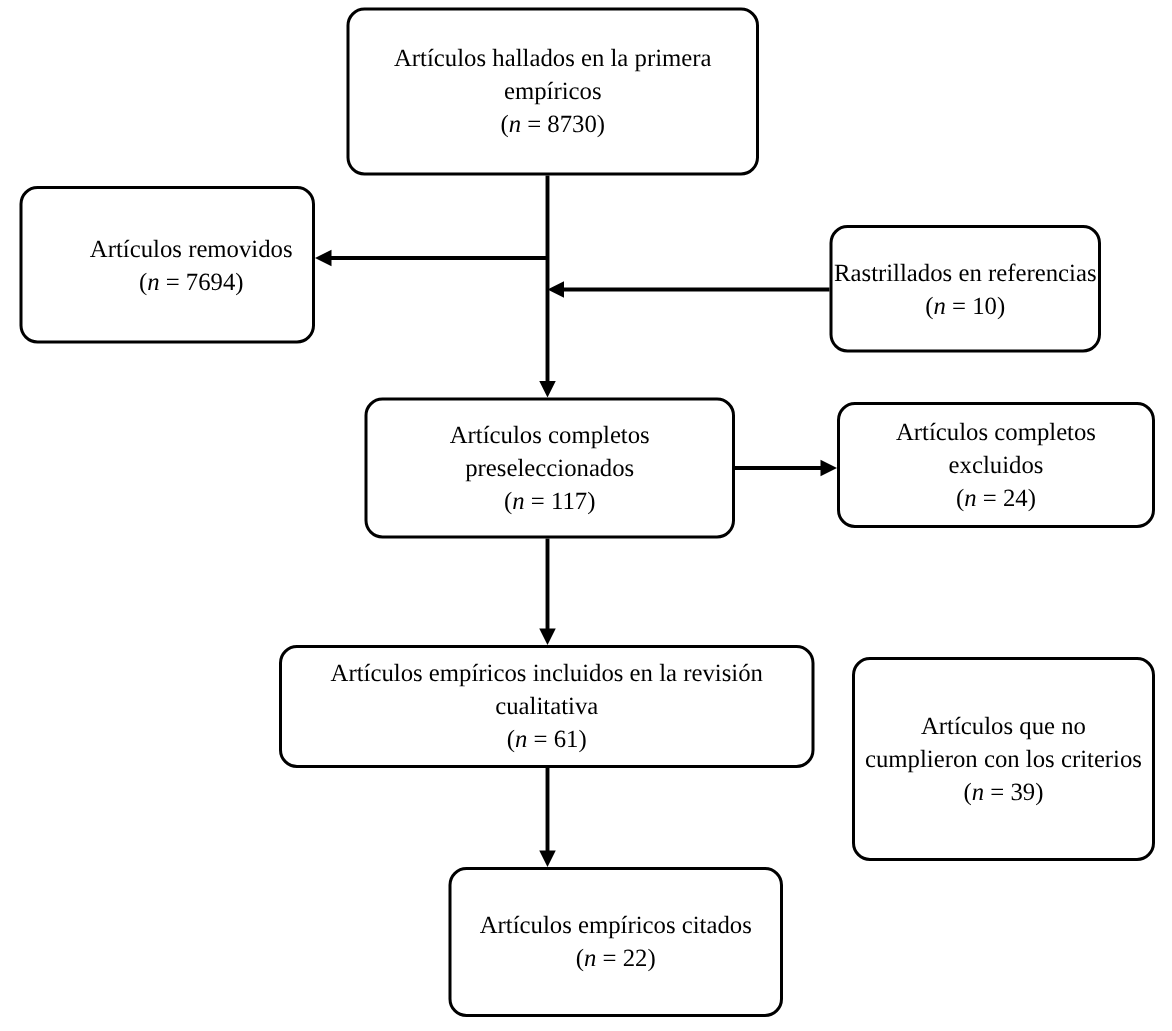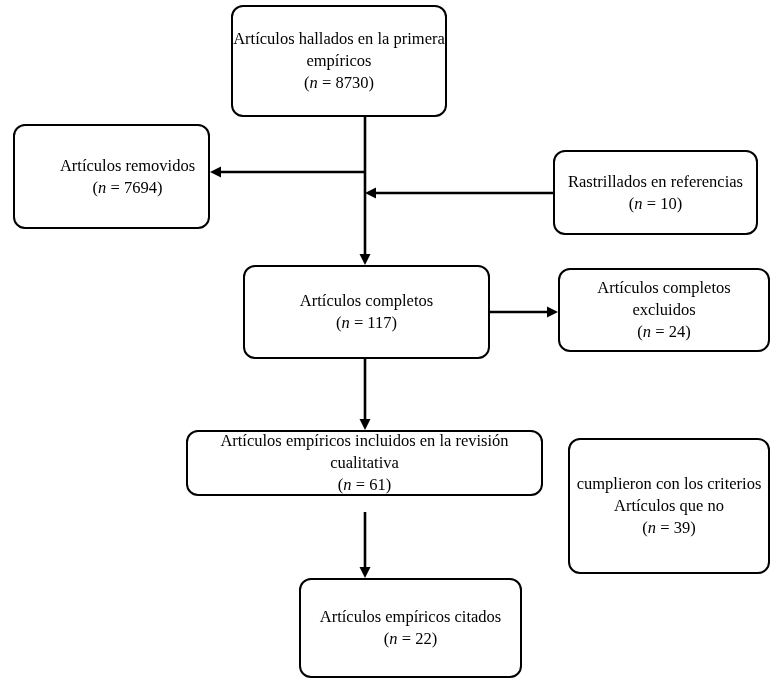--- a/index.html
+++ b/index.html
@@ -79,50 +79,51 @@
         <line x1="365" y1="359" x2="365" y2="421" stroke="#000000" stroke-width="2.6"></line>
         <polygon points="359.5,419 370.5,419 365,430" fill="#000000"></polygon>
       </g>
       <g>
         <line x1="365" y1="512" x2="365" y2="569" stroke="#000000" stroke-width="2.6"></line>
         <polygon points="359.5,567 370.5,567 365,578" fill="#000000"></polygon>
       </g>
     </svg>
 
   <div id="nodes">
-      <div class="node" style="left: 231px; top: 5px; width: 216px; height: 112px; border-color: rgb(0, 0, 0);">
+      <div class="node" style="left: 231px; top: 5px; width: 275px; height: 112px; border-color: rgb(0, 0, 0);">
         <span class="line">Artículos hallados en la primera</span>
         <span class="line">empíricos</span>
         <span class="count"><span>(</span><span class="nvar">n</span><span> = </span><span>8730</span><span>)</span></span>
       </div>
       <div class="node" style="left: 13px; top: 124px; width: 197px; height: 105px; border-color: rgb(0, 0, 0); padding-left: 40px;">
         <span class="line">Artículos removidos</span>
         <span class="count"><span>(</span><span class="nvar">n</span><span> = </span><span>7694</span><span>)</span></span>
       </div>
-      <div class="node" style="left: 553px; top: 150px; width: 205px; height: 85px; border-color: rgb(0, 0, 0);">
+      <div class="node" style="left: 553px; top: 150px; width: 181px; height: 85px; border-color: rgb(0, 0, 0);">
         <span class="line">Rastrillados en referencias</span>
         <span class="count"><span>(</span><span class="nvar">n</span><span> = </span><span>10</span><span>)</span></span>
       </div>
       <div class="node" style="left: 243px; top: 265px; width: 247px; height: 94px; border-color: rgb(0, 0, 0);">
         <span class="line">Artículos completos</span>
+        <span class="line">preseleccionados</span>
         <span class="count"><span>(</span><span class="nvar">n</span><span> = </span><span>117</span><span>)</span></span>
       </div>
       <div class="node" style="left: 558px; top: 268px; width: 212px; height: 84px; border-color: rgb(0, 0, 0);">
         <span class="line">Artículos completos</span>
         <span class="line">excluidos</span>
         <span class="count"><span>(</span><span class="nvar">n</span><span> = </span><span>24</span><span>)</span></span>
       </div>
-      <div class="node" style="left: 186px; top: 430px; width: 357px; height: 66px; border-color: rgb(0, 0, 0);">
+      <div class="node" style="left: 186px; top: 430px; width: 357px; height: 82px; border-color: rgb(0, 0, 0);">
         <span class="line">Artículos empíricos incluidos en la revisión</span>
         <span class="line">cualitativa</span>
         <span class="count"><span>(</span><span class="nvar">n</span><span> = </span><span>61</span><span>)</span></span>
       </div>
       <div class="node" style="left: 568px; top: 438px; width: 202px; height: 136px; border-color: rgb(0, 0, 0);">
+        <span class="line">Artículos que no</span>
         <span class="line">cumplieron con los criterios</span>
-        <span class="line">Artículos que no</span>
         <span class="count"><span>(</span><span class="nvar">n</span><span> = </span><span>39</span><span>)</span></span>
       </div>
       <div class="node" style="left: 255px; top: 578px; width: 223px; height: 100px; border-color: rgb(0, 0, 0); margin-left: 44px;">
         <span class="line">Artículos empíricos citados</span>
         <span class="count"><span>(</span><span class="nvar">n</span><span> = </span><span>22</span><span>)</span></span>
       </div>
     </div>
 
 </div>
 

